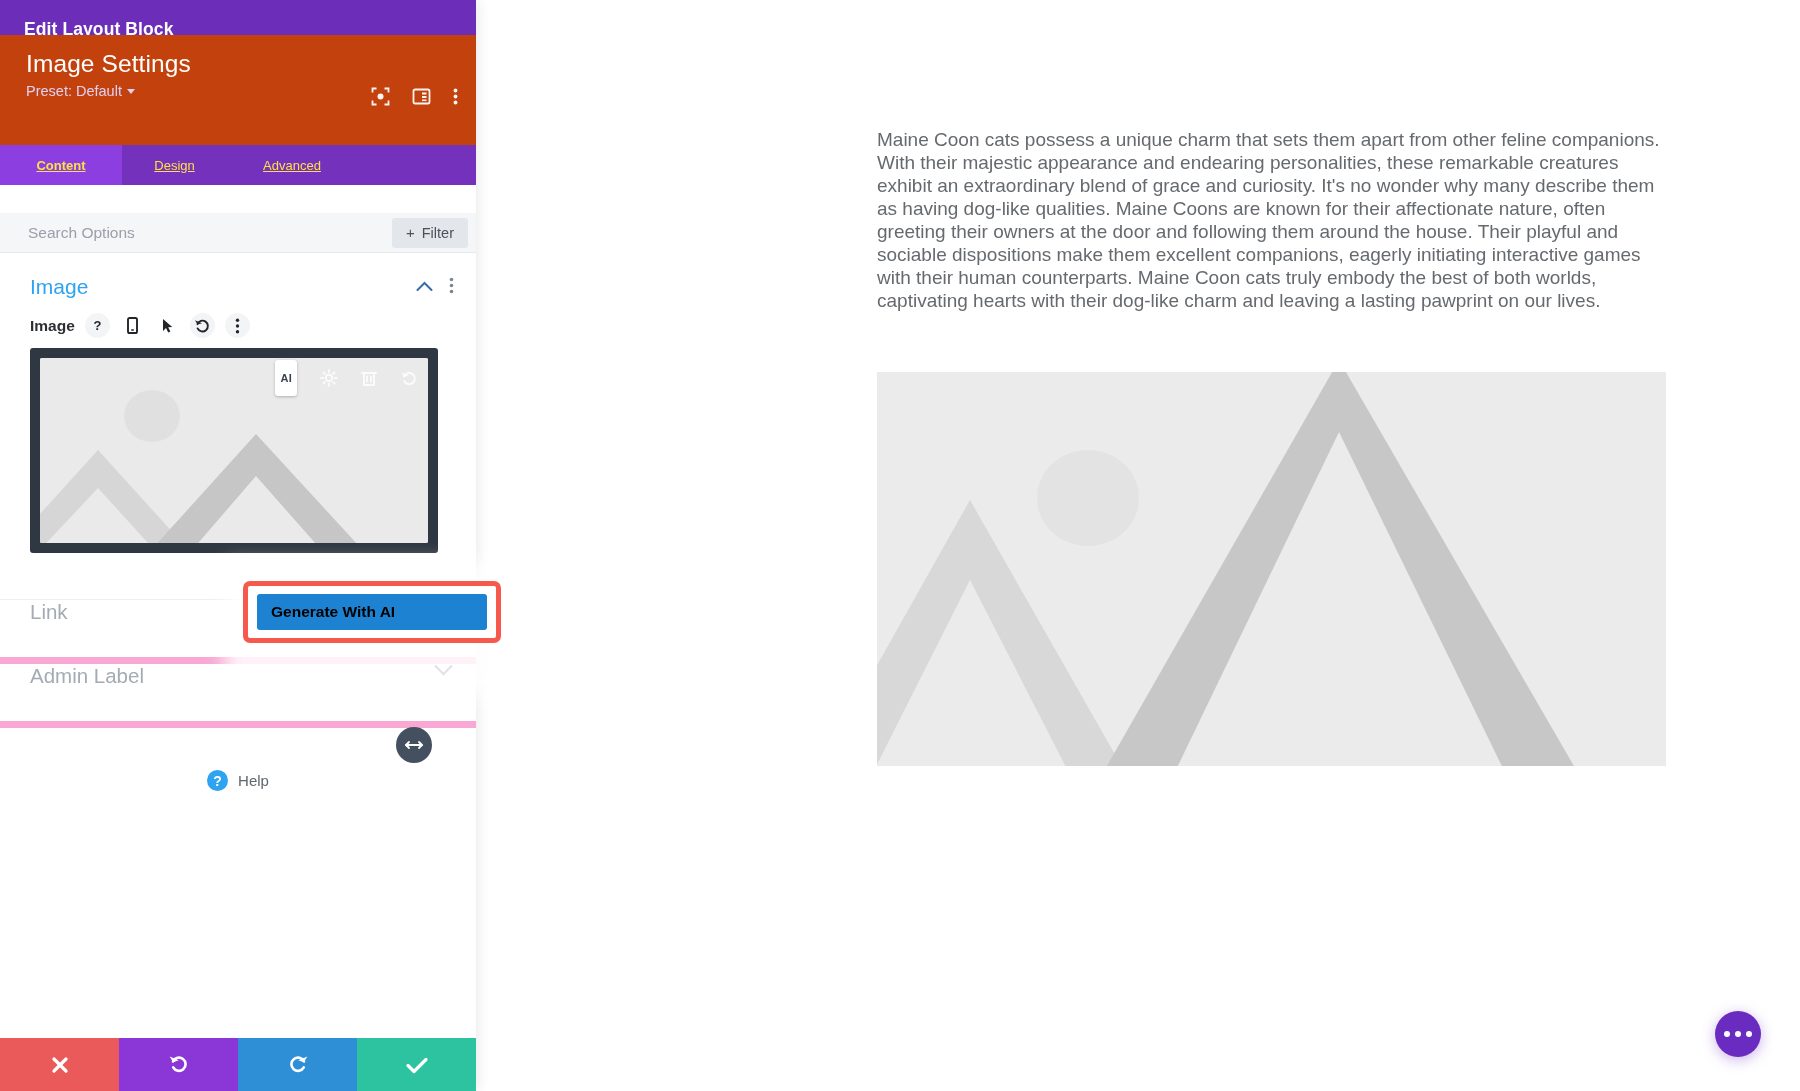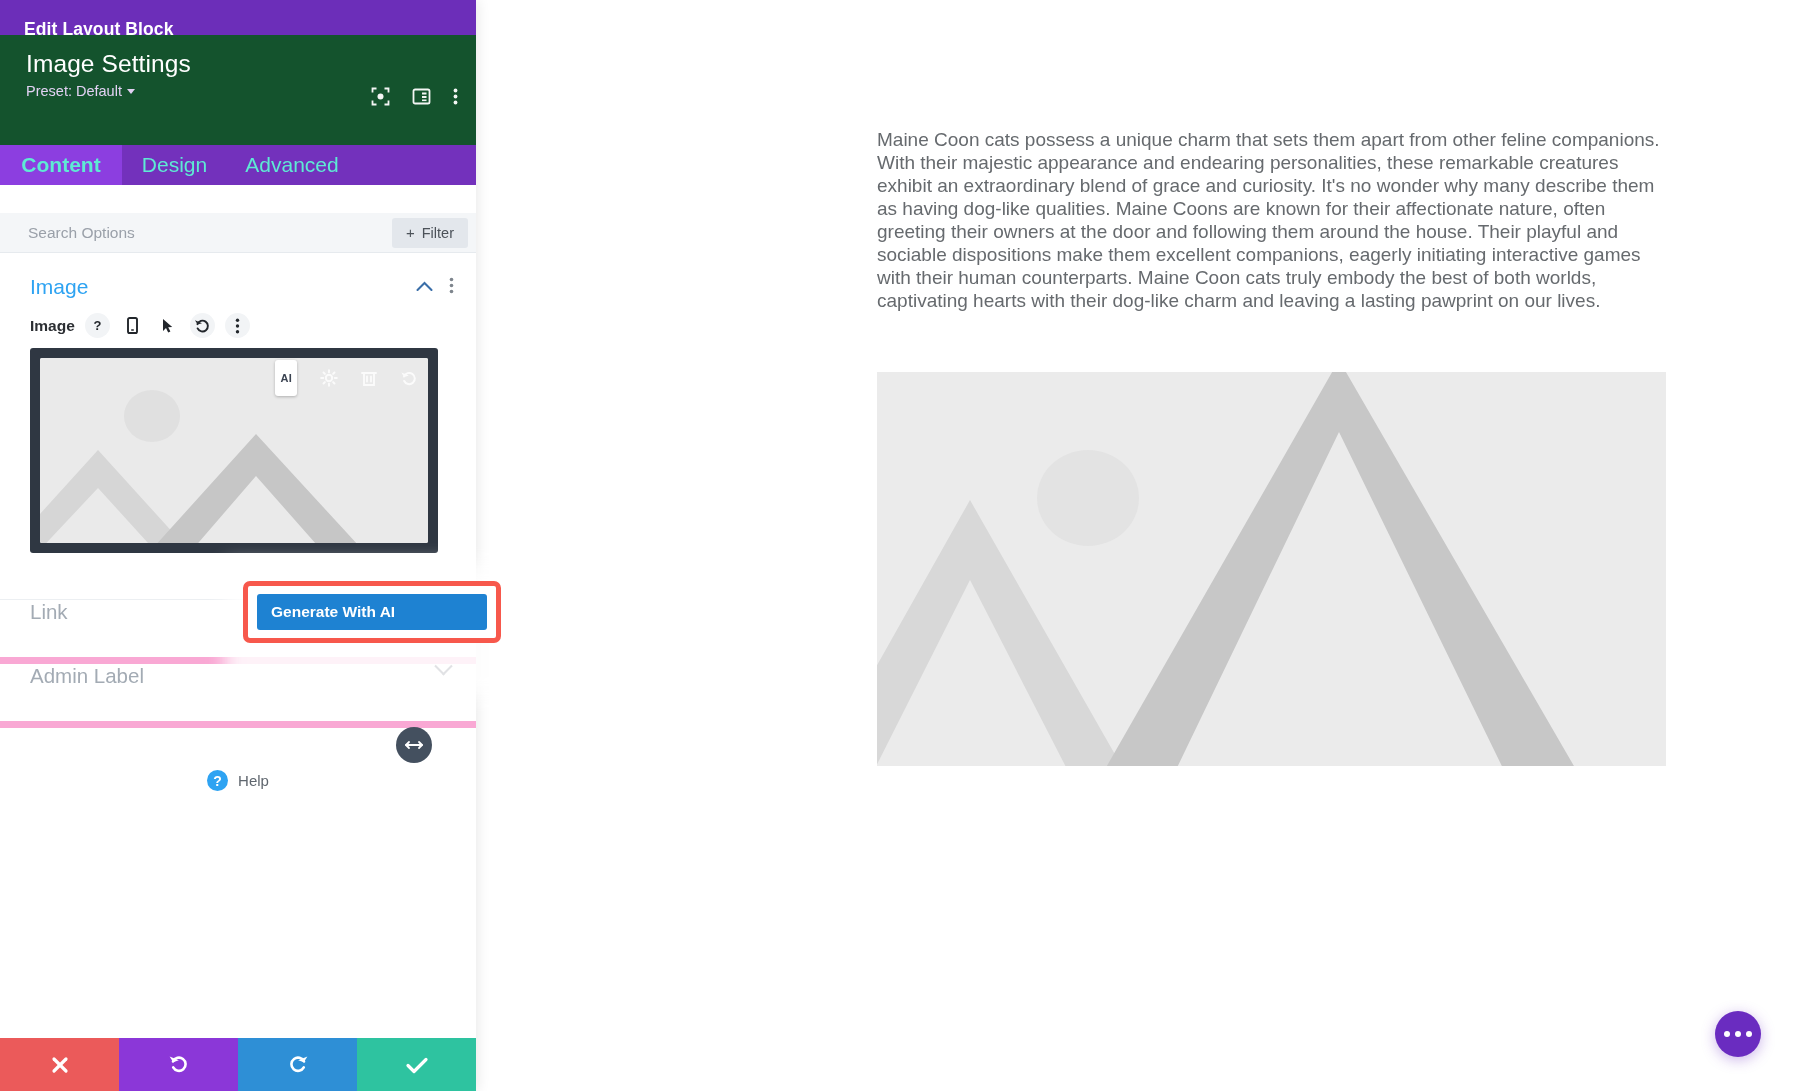--- a/index.html
+++ b/index.html
@@ -26,21 +26,21 @@
     display: flex; align-items: center;
     padding-left: 24px;
   }
   .panel-titlebar-text {
     color: #ffffff; font-size: 17.5px; font-weight: bold;
     letter-spacing: .1px;
     margin-top: 24px;
   }
 
   .panel-head {
-    background: #14532d;
+    background: #c2410c;
     height: 110px;
     position: relative;
     padding: 14px 22px 0 26px;
   }
   .panel-head h1 {
     color: #ffffff; font-size: 24.5px; font-weight: normal;
     line-height: 30px; letter-spacing: .1px;
   }
   .preset-line {
     color: #e2d1f3; font-size: 14.5px; margin-top: 4px;
@@ -58,22 +58,23 @@
     display: flex; align-items: center; gap: 22px;
   }
   .head-icon { cursor: pointer; opacity: .95; line-height: 0; }
 
   .tabs {
     display: flex; height: 40px; background: #7331bc;
   }
   .tab {
     flex: 0 0 auto;
     display: flex; align-items: center; justify-content: center;
-    color: #5eead4; font-size: 21px; cursor: pointer;
+    color: #fde047; font-size: 13px; cursor: pointer;
     height: 40px;
+    text-decoration: underline;
   }
   .tab.t0 { width: 122px; }
   .tab.t1 { width: 105px; }
   .tab.t2 { width: 130px; }
   .tab.active { background: #8c3ee0; font-weight: bold; }
 
   .searchbar {
     height: 40px; background: #f4f6f8;
     border-bottom: 1px solid #e6eaee;
     display: flex; align-items: center;
@@ -168,21 +169,21 @@
     background: #ffffff;
     width: 258px;
     padding: 8px 9px;
   }
   .dd-item {
     font-size: 15.5px; font-weight: bold;
     padding: 9px 14px; border-radius: 3px;
     cursor: pointer; color: #2a2d31;
     white-space: nowrap;
   }
-  .dd-item.selected { background: #1e82d2; color: #ffffff; }
+  .dd-item.selected { background: #1e82d2; color: #000000; }
 
   .resize-handle {
     position: absolute; left: 396px; top: 474px;
     width: 36px; height: 36px; border-radius: 50%;
     background: #44505f;
     display: flex; align-items: center; justify-content: center;
     cursor: ew-resize; z-index: 45;
   }
 
   .accordion {

